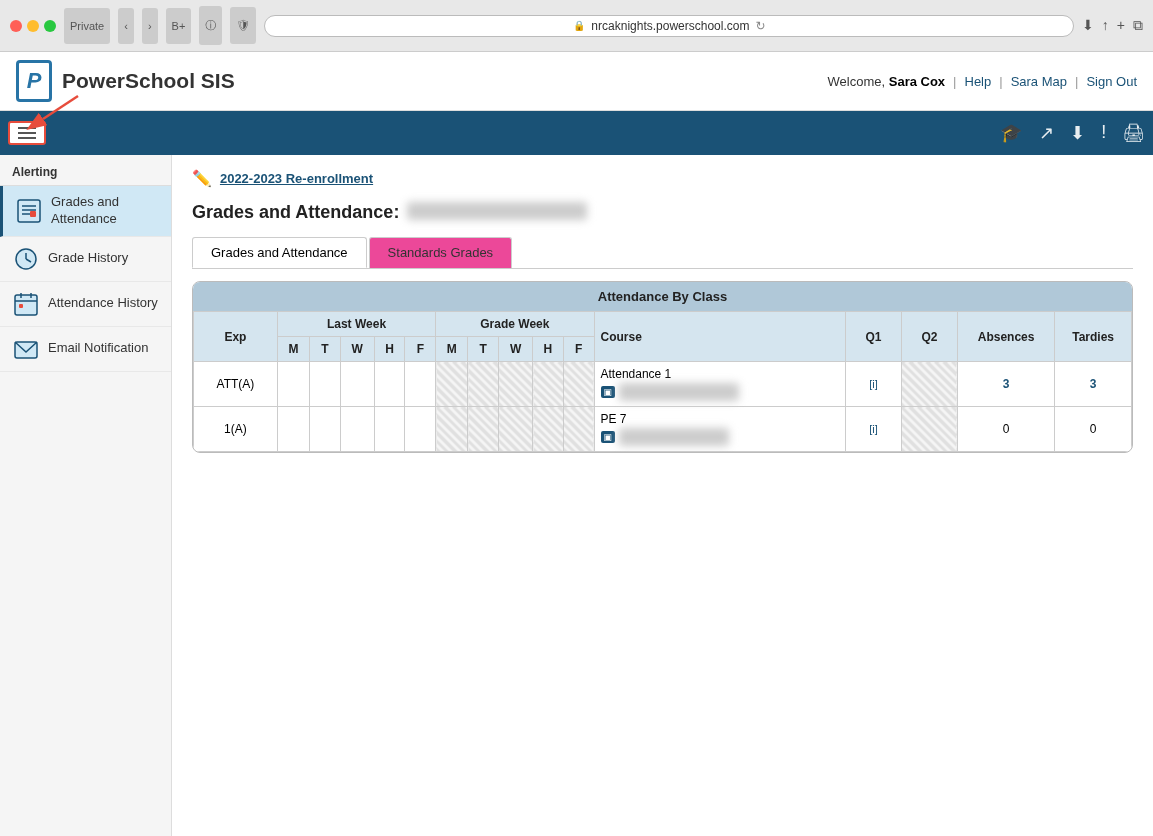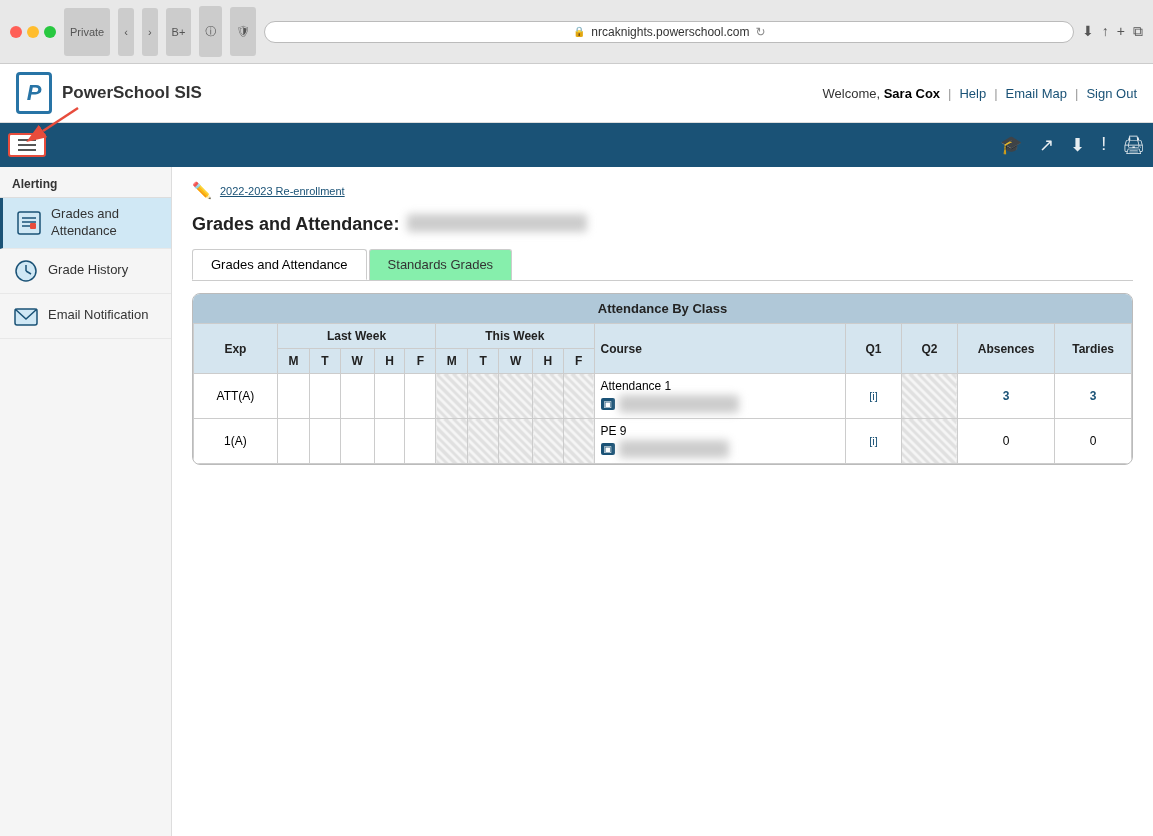--- a/index.html
+++ b/index.html
@@ -12,21 +12,21 @@
       display: flex;
       align-items: center;
       gap: 8px;
       border-bottom: 1px solid #ccc;
     }
     .traffic-lights { display: flex; gap: 5px; }
     .tl { width: 12px; height: 12px; border-radius: 50%; }
     .tl.red { background: #ff5f57; }
     .tl.yellow { background: #ffbd2e; }
     .tl.green { background: #28c840; }
-    .browser-btn { background: #ccc; border: none; border-radius: 3px; padding: 18px 6px; font-size: 11px; cursor: pointer; color: #555; }
+    .browser-btn { background: #ccc; border: none; border-radius: 3px; padding: 12px 6px; font-size: 11px; cursor: pointer; color: #555; }
     .address-bar { flex: 1; background: white; border: 1px solid #bbb; border-radius: 12px; padding: 3px 12px; font-size: 12px; text-align: center; color: #333; display: flex; align-items: center; justify-content: center; gap: 6px; }
     .address-bar .lock { font-size: 10px; color: #666; }
     .browser-actions { display: flex; gap: 8px; color: #555; font-size: 14px; }
 
     
     .app-wrapper { background: #fff; width: 1153px; height: 790px; display: flex; flex-direction: column; }
 
     
     .app-header {
       background: #fff;
@@ -37,21 +37,21 @@
       justify-content: space-between;
     }
     .logo-area { display: flex; align-items: center; gap: 10px; }
     .logo-p {
       width: 36px; height: 42px;
       border: 3px solid #2874a6;
       border-radius: 4px;
       display: flex; align-items: center; justify-content: center;
       color: #2874a6; font-weight: bold; font-size: 22px; font-style: italic;
     }
-    .app-title { font-size: 17px; font-weight: bold; color: #333; }
+    .app-title { font-size: 21px; font-weight: bold; color: #333; }
     .header-nav { display: flex; align-items: flex-end; gap: 4px; font-size: 13px; color: #555; }
     .header-nav a { color: #1a5276; text-decoration: none; }
     .header-nav .separator { color: #999; margin: 0 4px; }
     .header-nav .welcome { color: #333; }
     .header-nav .welcome strong { color: #000; }
 
     
     .nav-bar {
       background: #1a5276;
       height: 44px;
@@ -111,42 +111,42 @@
       flex: 1;
       overflow-y: auto;
       padding: 14px 20px;
       background: #fff;
     }
 
     
     .reenrollment-link {
       display: flex; align-items: center; gap: 8px; margin-bottom: 14px;
     }
-    .reenrollment-link a { color: #1a5276; font-size: 11px; font-weight: normal; text-decoration: underline; }
+    .reenrollment-link a { color: #1a5276; font-size: 13px; font-weight: bold; text-decoration: underline; }
     .edit-icon { font-size: 16px; }
 
     
     .page-title { font-size: 18px; font-weight: bold; color: #222; margin-bottom: 14px; display: flex; gap: 8px; }
     .blurred-text {
       display: inline-block;
       background: #ccc;
       border-radius: 3px;
       color: transparent;
       filter: blur(4px);
       height: 18px;
       vertical-align: middle;
     }
 
     
     .tab-bar { display: flex; gap: 0; margin-bottom: 12px; border-bottom: 1px solid #ccc; }
     .tab {
       padding: 7px 18px;
       border: 1px solid #ccc;
       border-bottom: none;
-      background: #86efac;
+      background: #ec4899;
       cursor: pointer;
       font-size: 13px;
       color: #333;
       border-radius: 3px 3px 0 0;
       margin-right: 2px;
     }
     .tab.active { background: #fff; border-bottom: 1px solid #fff; font-weight: normal; color: #000; }
 
     
     .attendance-table-container {
@@ -214,21 +214,21 @@
       </div>
       <span class="app-title">PowerSchool SIS</span>
     </div>
     <div class="header-nav">
       <span class="welcome">
         <span>Welcome,</span> <strong>Sara Cox</strong>
       </span>
       <span class="separator">|</span>
       <a href="#">Help</a>
       <span class="separator">|</span>
-      <a href="#">Email Map</a>
+      <a href="#">Sara Map</a>
       <span class="separator">|</span>
       <a href="#">Sign Out</a>
     </div>
   </div>
 
   <div class="nav-bar">
     <div style="position:relative;">
       <button class="hamburger-btn">
         <span></span>
         <span></span>
@@ -276,20 +276,32 @@
         <div class="sidebar-icon">
           <svg width="26" height="26" viewBox="0 0 26 26">
             <circle cx="13" cy="13" r="10" fill="#d0e8f5" stroke="#1a5276" stroke-width="1.5"></circle>
             <line x1="13" y1="7" x2="13" y2="13" stroke="#1a5276" stroke-width="1.5"></line>
             <line x1="13" y1="13" x2="18" y2="16" stroke="#1a5276" stroke-width="1.5"></line>
           </svg>
         </div>
         <span class="sidebar-label">Grade History</span>
       </div>
 
+      <div class="sidebar-item">
+        <div class="sidebar-icon">
+          <svg width="26" height="26" viewBox="0 0 26 26">
+            <rect x="2" y="4" width="22" height="20" rx="2" fill="#d0e8f5" stroke="#1a5276" stroke-width="1.5"></rect>
+            <line x1="8" y1="2" x2="8" y2="7" stroke="#1a5276" stroke-width="1.5"></line>
+            <line x1="18" y1="2" x2="18" y2="7" stroke="#1a5276" stroke-width="1.5"></line>
+            <line x1="2" y1="10" x2="24" y2="10" stroke="#1a5276" stroke-width="1.5"></line>
+            <rect x="6" y="13" width="4" height="4" fill="#e74c3c" rx="1"></rect>
+          </svg>
+        </div>
+        <span class="sidebar-label">Attendance History</span>
+      </div>
 
       <div class="sidebar-item">
         <div class="sidebar-icon">
           <svg width="26" height="26" viewBox="0 0 26 26">
             <rect x="2" y="6" width="22" height="16" rx="2" fill="#d0e8f5" stroke="#1a5276" stroke-width="1.5"></rect>
             <polyline points="2,6 13,16 24,6" fill="none" stroke="#1a5276" stroke-width="1.5"></polyline>
           </svg>
         </div>
         <span class="sidebar-label">Email Notification</span>
       </div>
@@ -313,21 +325,21 @@
         <div class="tab">Standards Grades</div>
       </div>
 
       <div class="attendance-table-container">
         <div class="table-header-row">Attendance By Class</div>
         <table>
           <thead>
             <tr>
               <th rowspan="2" class="exp-col">Exp</th>
               <th colspan="5">Last Week</th>
-              <th colspan="5">This Week</th>
+              <th colspan="5">Grade Week</th>
               <th rowspan="2" class="course-col">Course</th>
               <th rowspan="2" class="score-col">Q1</th>
               <th rowspan="2" class="score-col">Q2</th>
               <th rowspan="2">Absences</th>
               <th rowspan="2">Tardies</th>
             </tr>
             <tr>
               <th class="day-col">M</th>
               <th class="day-col">T</th>
               <th class="day-col">W</th>
@@ -373,21 +385,21 @@
               <td class="day-col"></td>
               <td class="day-col"></td>
               <td class="day-col"></td>
               <td class="day-col"></td>
               <td class="day-col striped-cell"></td>
               <td class="day-col striped-cell"></td>
               <td class="day-col striped-cell"></td>
               <td class="day-col striped-cell"></td>
               <td class="day-col striped-cell"></td>
               <td class="course-col">
-                <div>PE 9</div>
+                <div>PE 7</div>
                 <div class="course-sub">
                   <span class="course-icon">▣</span>
                   <span class="blurred-text" style="width:110px;">&nbsp;</span>
                 </div>
               </td>
               <td><a href="#" class="info-link">[i]</a></td>
               <td class="striped-cell"></td>
               <td>0</td>
               <td>0</td>
             </tr>

